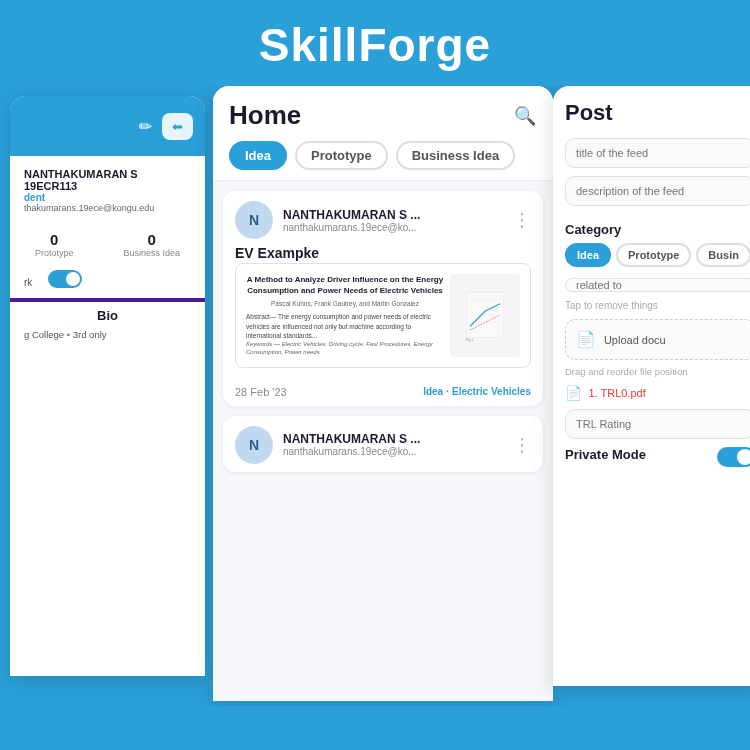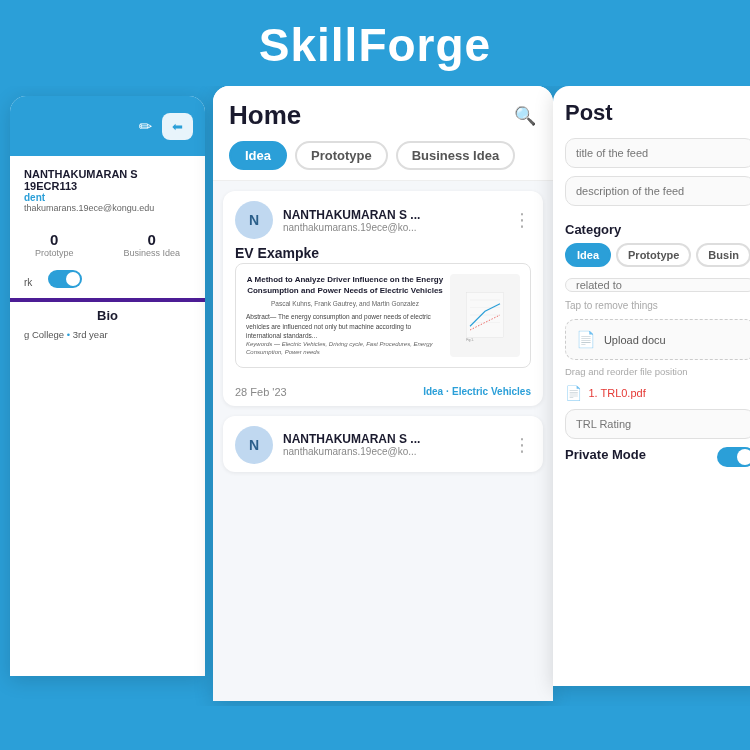--- a/index.html
+++ b/index.html
@@ -509,21 +509,21 @@
         <div class="stat-label">Business Idea</div>
       </div>
     </div>
     <div class="toggle-row">
       <span class="toggle-label">rk</span>
       <div class="toggle-switch"></div>
     </div>
     <div class="bio-section">
       <div class="bio-title">Bio</div>
       <div class="bio-detail">
-        <span>g College</span> <span class="bio-dot">•</span> <span>3rd year</span>
+        <span>g College</span> <span class="bio-dot">•</span> <span>3rd only</span>
       </div>
     </div>
   </div>
 
   <div class="panel-center">
     <div class="center-header">
       <div class="center-title-row">
         <span class="center-title">Home</span>
         <span class="search-icon">🔍</span>
       </div>

